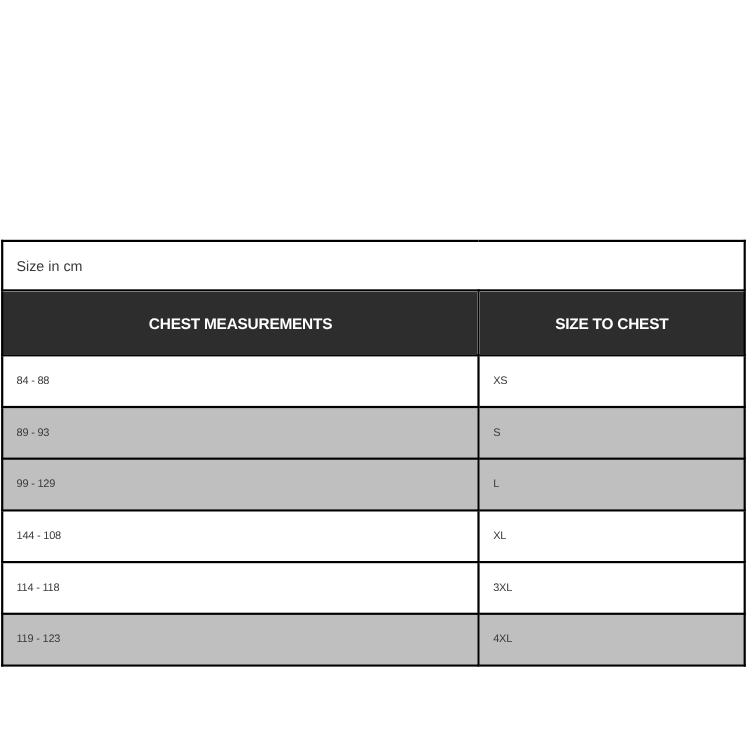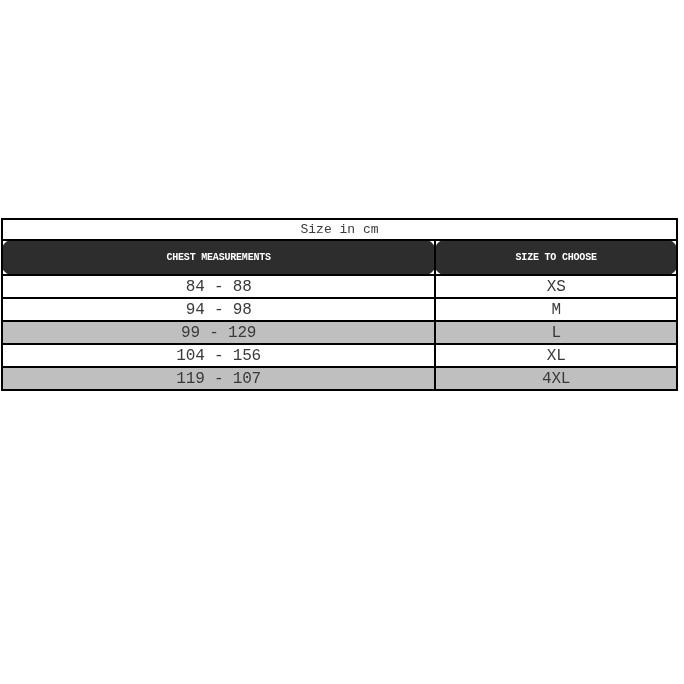--- a/index.html
+++ b/index.html
@@ -26,48 +26,45 @@
     position: absolute;
     left: 1px;
     top: 218px;
     width: 677px;
     border-collapse: collapse;
     table-layout: fixed;
   }
   table.size-chart td,
   table.size-chart th {
     border: 2px solid var(--border);
-    text-align: center;
     vertical-align: middle;
-    padding: 0;
+    padding: 12px;
     overflow: hidden;
     white-space: nowrap;
-    font-family: Liberation Mono, monospace;
   }
   td.caption-cell {
     height: 19px;
     background: var(--row-bg);
     color: var(--text);
     font-size: 13px;
     font-weight: 400;
   }
   th.header-cell {
     height: 33px;
     background: var(--header-bg);
     color: var(--header-text);
-    font-size: 10px;
+    font-size: 14px;
     font-weight: 700;
     letter-spacing: -0.2px;
-    border-radius: 10px;
   }
   td.data-cell {
     height: 21px;
     background: var(--row-bg);
     color: var(--text);
-    font-size: 16px;
+    font-size: 10px;
     font-weight: 400;
     letter-spacing: -0.2px;
   }
   tr.alt td.data-cell {
     background: var(--row-alt-bg);
   }
 </style>
 </head>
 <body>
 
@@ -75,36 +72,40 @@
   <colgroup>
     <col style="width:64.2%">
     <col style="width:35.8%">
   </colgroup>
   <tbody>
     <tr>
       <td class="caption-cell" colspan="2">Size in cm</td>
     </tr>
     <tr>
       <th class="header-cell">CHEST MEASUREMENTS</th>
-      <th class="header-cell">SIZE TO CHOOSE</th>
+      <th class="header-cell">SIZE TO CHEST</th>
     </tr>
     <tr>
       <td class="data-cell">84 - 88</td>
       <td class="data-cell">XS</td>
     </tr>
-    <tr>
-      <td class="data-cell">94 - 98</td>
-      <td class="data-cell">M</td>
+    <tr class="alt">
+      <td class="data-cell">89 - 93</td>
+      <td class="data-cell">S</td>
     </tr>
     <tr class="alt">
       <td class="data-cell">99 - 129</td>
       <td class="data-cell">L</td>
     </tr>
     <tr>
-      <td class="data-cell">104 - 156</td>
+      <td class="data-cell">144 - 108</td>
       <td class="data-cell">XL</td>
     </tr>
+    <tr>
+      <td class="data-cell">114 - 118</td>
+      <td class="data-cell">3XL</td>
+    </tr>
     <tr class="alt">
-      <td class="data-cell">119 - 107</td>
+      <td class="data-cell">119 - 123</td>
       <td class="data-cell">4XL</td>
     </tr>
   </tbody>
 </table>
 
 </body></html>

